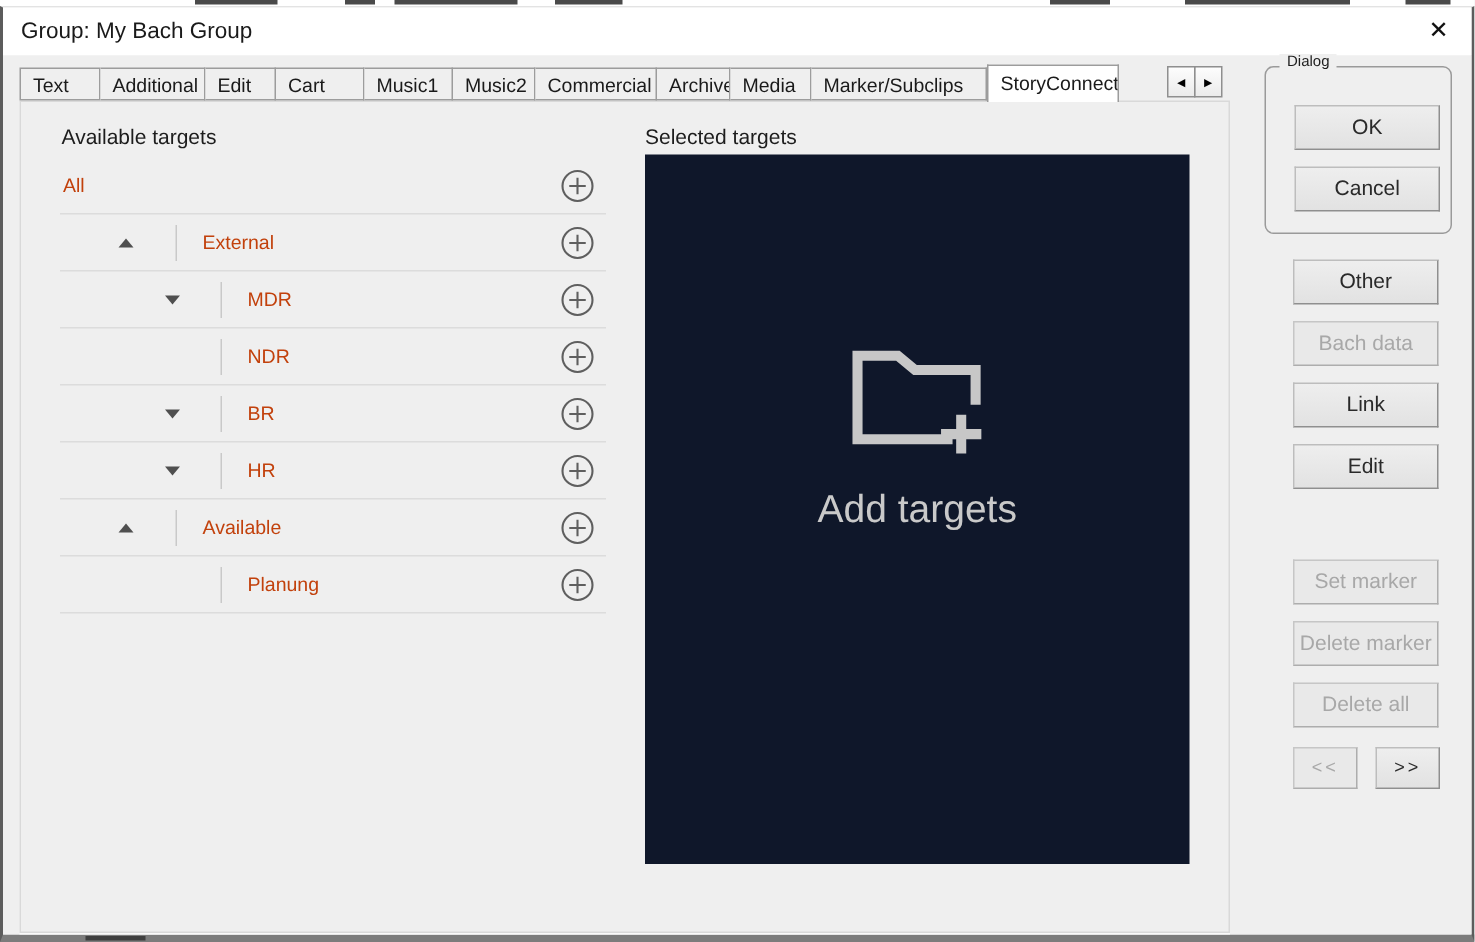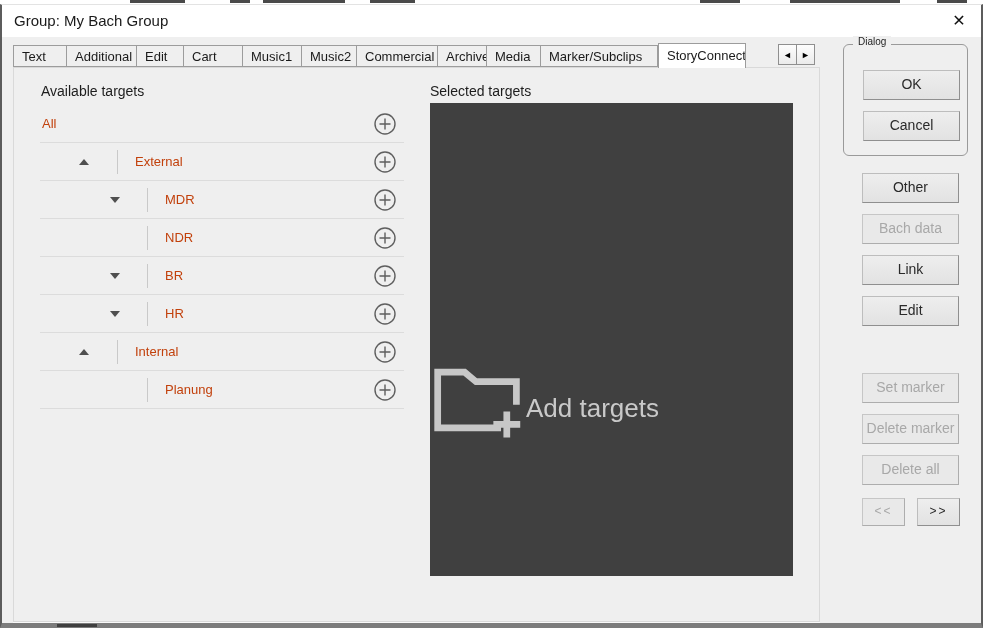--- a/index.html
+++ b/index.html
@@ -73,22 +73,22 @@
   .arrow.down{border-left:5px solid transparent;border-right:5px solid transparent;border-top:6px solid #4f4f4f;}
   .lvl1 .arrow{left:39px;}
   .lvl2 .arrow{left:70px;}
   .tick{position:absolute;top:7px;width:1px;height:24px;background:#c9c9c9;}
   .lvl1 .tick{left:77px;}
   .lvl2 .tick{left:107px;}
   .plus{position:absolute;right:8px;top:8px;width:22px;height:22px;cursor:default;}
 
   
   .selected-panel{
-    position:absolute;left:428px;top:66px;width:363px;height:473px;background:#404040;z-index:2;
-    display:flex;flex-direction:row;align-items:center;padding-top:122px;box-sizing:border-box;
+    position:absolute;left:428px;top:66px;width:363px;height:473px;background:#0f172a;z-index:2;
+    display:flex;flex-direction:column;align-items:center;padding-top:122px;box-sizing:border-box;
   }
   .empty-label{font-size:26px;color:#c9c9c9;margin-top:16px;}
 
   
   .groupbox{
     position:absolute;left:841px;top:7px;width:125px;height:112px;box-sizing:border-box;
     border:1px solid #9a9a9a;border-radius:6px;z-index:2;
   }
   .legend{position:absolute;left:9px;top:-9px;padding:0 5px;background:#efefef;font-size:10px;color:#1d1d1d;}
   .btn{
@@ -220,21 +220,21 @@
           <svg width="22" height="22" viewBox="0 0 22 22">
               <circle cx="11" cy="11" r="10" fill="none" stroke="#5f5f5f" stroke-width="1.4"></circle>
               <path d="M11 5.5v11M5.5 11h11" stroke="#5f5f5f" stroke-width="1.4"></path>
             </svg>
         </span>
       </div>
 
       <div class="trow lvl1">
         <span class="arrow up"></span>
         <span class="tick"></span>
-        <span class="rlabel">Internal</span>
+        <span class="rlabel">Available</span>
         <span class="plus">
           <svg width="22" height="22" viewBox="0 0 22 22">
               <circle cx="11" cy="11" r="10" fill="none" stroke="#5f5f5f" stroke-width="1.4"></circle>
               <path d="M11 5.5v11M5.5 11h11" stroke="#5f5f5f" stroke-width="1.4"></path>
             </svg>
         </span>
       </div>
 
       <div class="trow lvl2">
         <span class="tick"></span>

